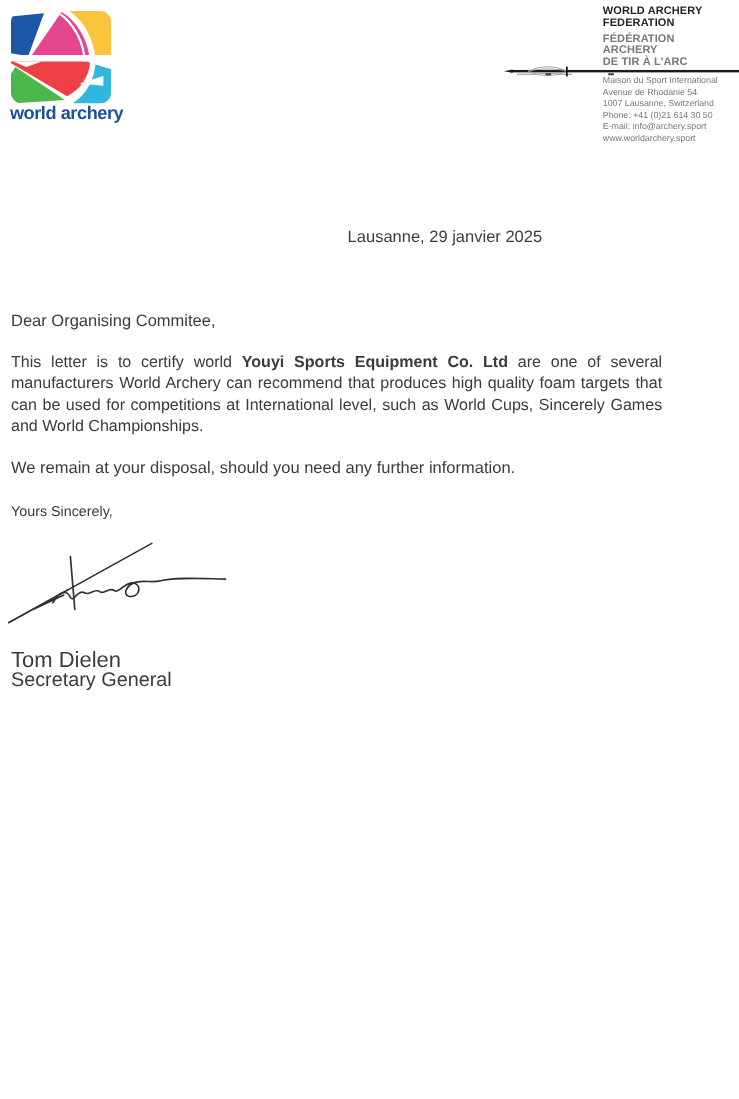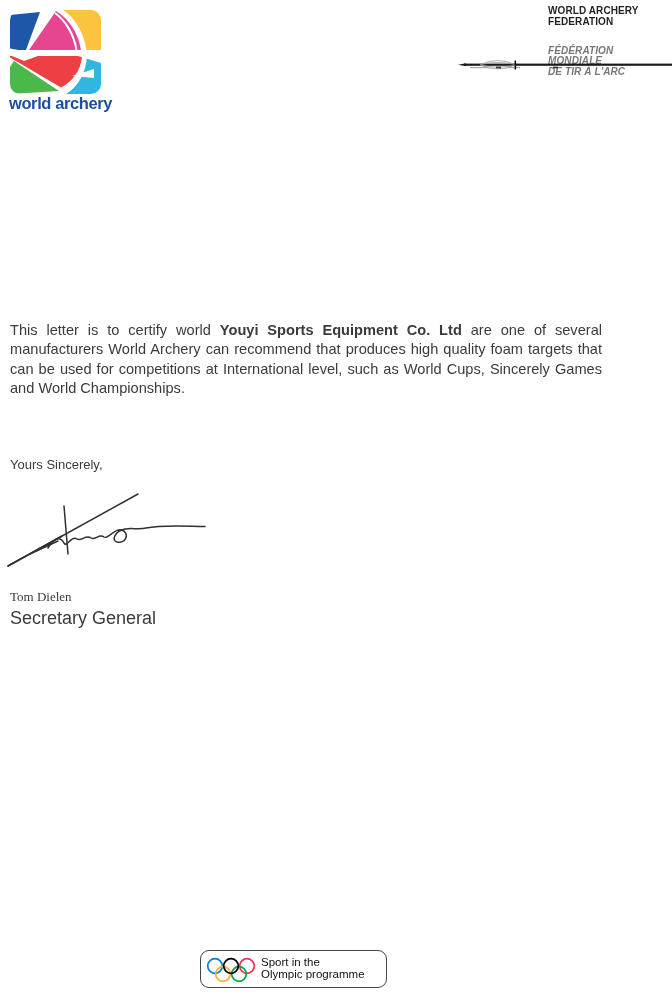--- a/index.html
+++ b/index.html
@@ -10,35 +10,35 @@
   
   .logo-block{position:absolute;left:10px;top:10px;}
   .logo-svg{display:block;}
   .wordmark{
     position:absolute;left:-1px;top:84px;width:110px;
     font-size:16.5px;font-weight:bold;color:#1d4f9c;letter-spacing:-0.4px;white-space:nowrap;
   }
   
   .masthead{position:absolute;left:548px;top:6px;width:120px;}
   .org-en{font-size:10px;font-weight:bold;color:#231f20;line-height:10.8px;letter-spacing:0.1px;}
-  .org-fr{font-size:10px;font-weight:bold;color:#76777a;line-height:10.8px;letter-spacing:0.1px;margin-top:18px;font-style:italic;}
+  .org-fr{font-size:10px;font-weight:bold;color:#76777a;line-height:10.8px;letter-spacing:0.1px;margin-top:3px;}
   .arrow-svg{position:absolute;left:458px;top:57px;}
   .address{position:absolute;left:548px;top:68px;font-size:8px;line-height:10.6px;color:#77787b;}
   
   .dateline{position:absolute;left:316px;top:207px;font-size:15px;}
   .salutation{position:absolute;left:10px;top:283px;font-size:15px;}
   .para{
     position:absolute;left:10px;top:321px;width:592px;
     font-size:14.6px;line-height:19.3px;text-align:justify;
   }
   .para .bold{font-weight:bold;}
   .closing{position:absolute;left:10px;top:417px;font-size:15px;}
   .signoff{position:absolute;left:10px;top:457px;font-size:13px;}
   .signature-svg{position:absolute;left:2px;top:486px;}
-  .signer-name{position:absolute;left:10px;top:589px;font-size:13px;font-family:Liberation Serif, serif;}
+  .signer-name{position:absolute;left:10px;top:589px;font-size:20px;}
   .signer-title{position:absolute;left:10px;top:608px;font-size:18px;}
   
   .badge{
     position:absolute;left:200px;top:950px;width:187px;height:38px;
     border:1.2px solid #454545;border-radius:9px;box-sizing:border-box;background:#fff;
   }
   .rings-svg{position:absolute;left:2px;top:3px;}
   .badge-text{position:absolute;left:60px;top:5px;font-size:11.5px;line-height:12px;color:#111;}
 </style>
 </head>
@@ -70,63 +70,61 @@
     <div class="wordmark">world archery</div>
   </div>
 
   <div class="masthead">
     <div class="org-en">
       <div>WORLD ARCHERY</div>
       <div>FEDERATION</div>
     </div>
     <div class="org-fr">
       <div>FÉDÉRATION</div>
-      <div>MONDIALE</div>
+      <div>ARCHERY</div>
       <div>DE TIR À L'ARC</div>
     </div>
   </div>
 
   <svg class="arrow-svg" width="214" height="20" viewBox="0 0 214 20">
     <rect x="6" y="6.6" width="208" height="2.2" fill="#1a1a1a"></rect>
     <polygon points="0,7.7 8,6.2 8,9.2" fill="#1a1a1a"></polygon>
     <rect x="12" y="10" width="50" height="1.2" fill="#a9a9a9"></rect>
     <path d="M22,7.8 Q39,-0.5 57,7.4 Q39,3.5 22,7.8 Z" fill="#ffffff" stroke="#8a8a8a" stroke-width="0.7"></path>
     <path d="M22,8 Q39,15.5 57,8.2 Q39,12 22,8 Z" fill="#ffffff" stroke="#8a8a8a" stroke-width="0.7"></path>
     <rect x="56.5" y="3.5" width="1.6" height="9" fill="#111111"></rect>
     <rect x="38" y="9.6" width="5" height="1.8" fill="#3a3a3a"></rect>
     <rect x="95" y="9.6" width="5" height="1.8" fill="#3a3a3a"></rect>
   </svg>
 
+  <div class="address">
+    <div>Maison du Sport International</div>
+    <div>Avenue de Rhodanie 54</div>
+    <div>1007 Lausanne, Switzerland</div>
+    <div>Phone: +41 (0)21 614 30 50</div>
+    <div>E-mail: info@archery.sport</div>
+    <div>www.worldarchery.sport</div>
+  </div>
 
+  <div class="dateline">Lausanne, 29 janvier 2025</div>
 
+  <div class="salutation">Dear Organising Commitee,</div>
 
   <div class="para"><span>This letter is to certify world </span><span class="bold">Youyi Sports Equipment Co. Ltd</span><span>  are one of several manufacturers World Archery can recommend that produces high quality foam targets that can be used for competitions at International level, such as World Cups, Sincerely Games and World Championships.</span></div>
 
+  <div class="closing">We remain at your disposal, should you need any further information.</div>
 
   <div class="signoff">Yours Sincerely,</div>
 
   <svg class="signature-svg" width="210" height="92" viewBox="0 0 210 92">
     <g fill="none" stroke="#303030" stroke-width="1.5" stroke-linecap="round">
       <path d="M6,80 L136,8"></path>
       <path d="M6,80 L60,50 L28,68 L56,55"></path>
       <path d="M62,20 L66,68"></path>
       <path d="M46,62 C53,50 59,51 62,57 C65,62 69,49 75,53 C79,56 84,48 89,52 C93,55 97,47 102,51 C106,54 112,42 120,44 C128,47 124,58 115,56 C109,54.5 113,45 123,43 C131,41.5 136,44 144,42 C160,38.5 180,40 203,40.5"></path>
     </g>
   </svg>
 
   <div class="signer-name">Tom Dielen</div>
   <div class="signer-title">Secretary General</div>
 
-  <div class="badge">
-    <svg class="rings-svg" width="54" height="32" viewBox="0 0 54 32">
-      <circle cx="12" cy="12" r="7.3" fill="none" stroke="#0081c8" stroke-width="1.7"></circle>
-      <circle cx="44" cy="12" r="7.3" fill="none" stroke="#ee334e" stroke-width="1.7"></circle>
-      <circle cx="20" cy="20" r="7.3" fill="none" stroke="#fcb131" stroke-width="1.7"></circle>
-      <circle cx="36" cy="20" r="7.3" fill="none" stroke="#00a651" stroke-width="1.7"></circle>
-      <circle cx="28" cy="12" r="7.3" fill="none" stroke="#000000" stroke-width="1.7"></circle>
-    </svg>
-    <div class="badge-text">
-      <div>Sport in the</div>
-      <div>Olympic programme</div>
-    </div>
-  </div>
 
 </div>
 
 </body></html>

